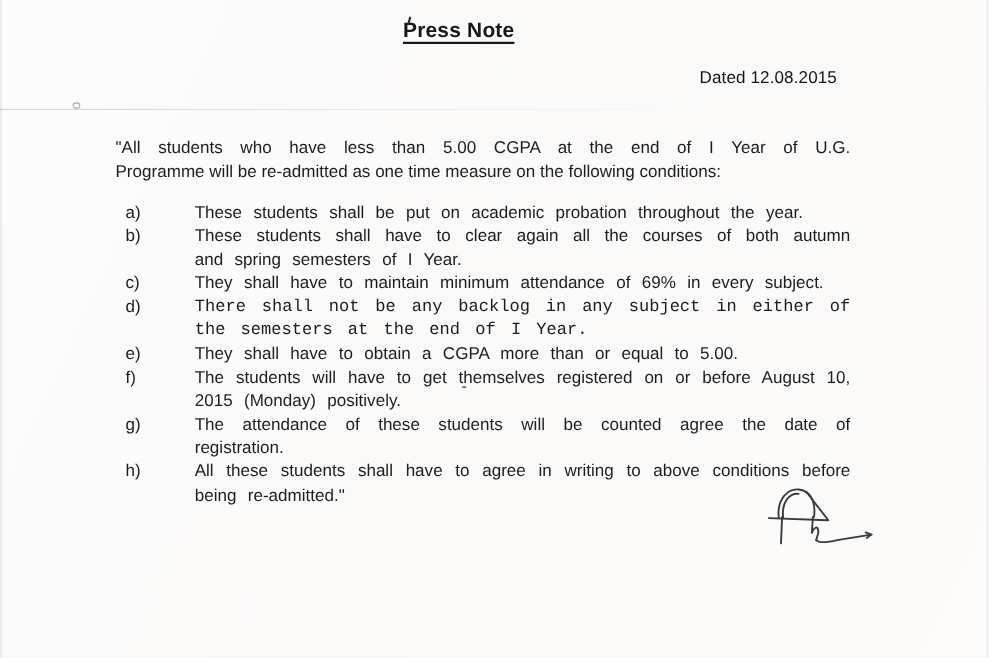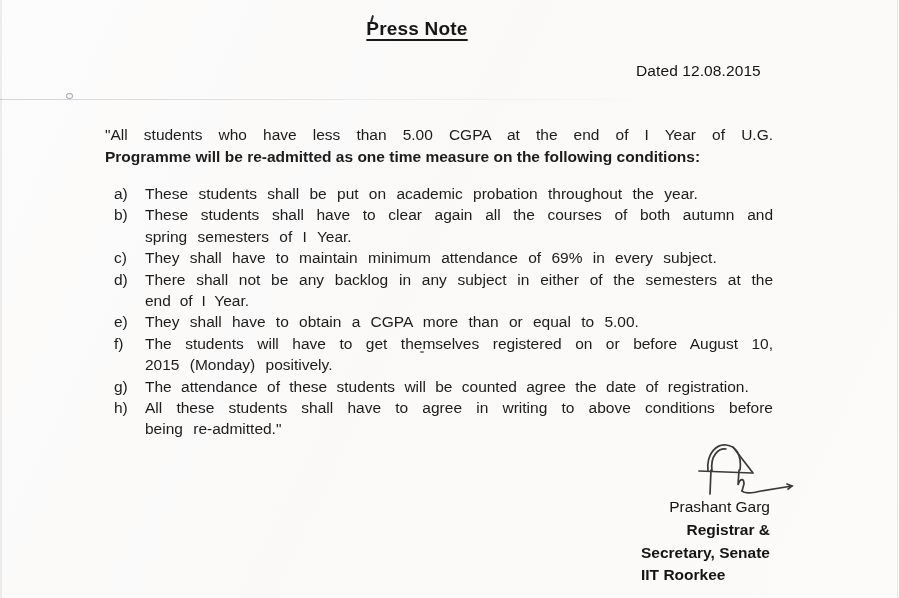--- a/index.html
+++ b/index.html
@@ -17,26 +17,26 @@
     text-decoration:underline;text-underline-offset:4px;text-decoration-thickness:1.5px;
     letter-spacing:0.2px;
   }
   .title-tick{position:absolute;left:371px;top:15px;width:2px;height:8px;background:#2a2a2a;transform:rotate(16deg);border-radius:1px;}
   .date{position:absolute;top:62px;left:636px;font-size:15.5px;color:#141414;letter-spacing:0.1px;}
   .crease{position:absolute;top:99px;left:0;width:660px;height:1px;
     background:linear-gradient(to right,rgba(110,120,145,0.30),rgba(110,120,145,0.14) 50%,rgba(110,120,145,0));}
   .speck{position:absolute;left:66px;top:93px;width:5px;height:4px;border:1px solid rgba(95,105,130,0.55);border-radius:50%;}
   .intro{position:absolute;left:105px;top:124px;width:668px;margin:0;font-size:15.5px;line-height:22px;color:#1c1c1c;}
   .intro-line1{display:block;text-align:justify;text-align-last:justify;}
-  .intro-line2{display:block;font-weight:bold;}
+  .intro-line2{display:block;}
   .conditions{position:absolute;left:114px;top:183px;width:659px;margin:0;padding:0;list-style:none;font-size:15.5px;line-height:21.4px;color:#1c1c1c;}
   .li{display:flex;}
   .marker{flex:0 0 31px;}
-  .li-text{flex:1;text-align:justify;word-spacing:6px;}
-  .li:nth-child(4) .li-text{word-spacing:4.5px;}
+  .li-text{flex:1;text-align:justify;word-spacing:6px;margin-left:32px;}
+  .li:nth-child(4) .li-text{word-spacing:4.5px;font-family:Liberation Mono, monospace;}
   .li:nth-child(7) .li-text{word-spacing:5px;}
   .scan-dot{position:absolute;left:420px;top:351px;width:4px;height:2px;background:rgba(45,45,45,0.6);border-radius:1px;}
   .signature-svg{position:absolute;left:695px;top:440px;}
   .sign-block{position:absolute;left:641px;top:496px;width:129px;font-size:15.5px;line-height:22.8px;color:#151515;}
   .sign-name{text-align:right;}
   .sign-role1{text-align:right;font-weight:700;}
   .sign-role2{text-align:left;font-weight:700;}
   .sign-org{text-align:left;font-weight:700;}
 </style>
 </head>
@@ -104,19 +104,13 @@
       <path d="M17 31 C 15 15, 24 8, 31 9"></path>
       <path d="M4 31 L 57 33"></path>
       <path d="M38 7 L 58 33"></path>
       <path d="M16 30 L 15 54"></path>
       <path d="M44 30 L 43 45 C 45 38.5, 49 37.5, 49 44 L 47 51"></path>
       <path d="M47 51 C 50 54, 58 53, 66 51 L 97 46"></path>
       <path d="M92 44 L 97 46 L 93 49"></path>
     </g>
   </svg>
 
-  <div class="sign-block">
-    <div class="sign-name">Prashant Garg</div>
-    <div class="sign-role1">Registrar &amp;</div>
-    <div class="sign-role2">Secretary, Senate</div>
-    <div class="sign-org">IIT Roorkee</div>
-  </div>
 </div>
 
 </body></html>

